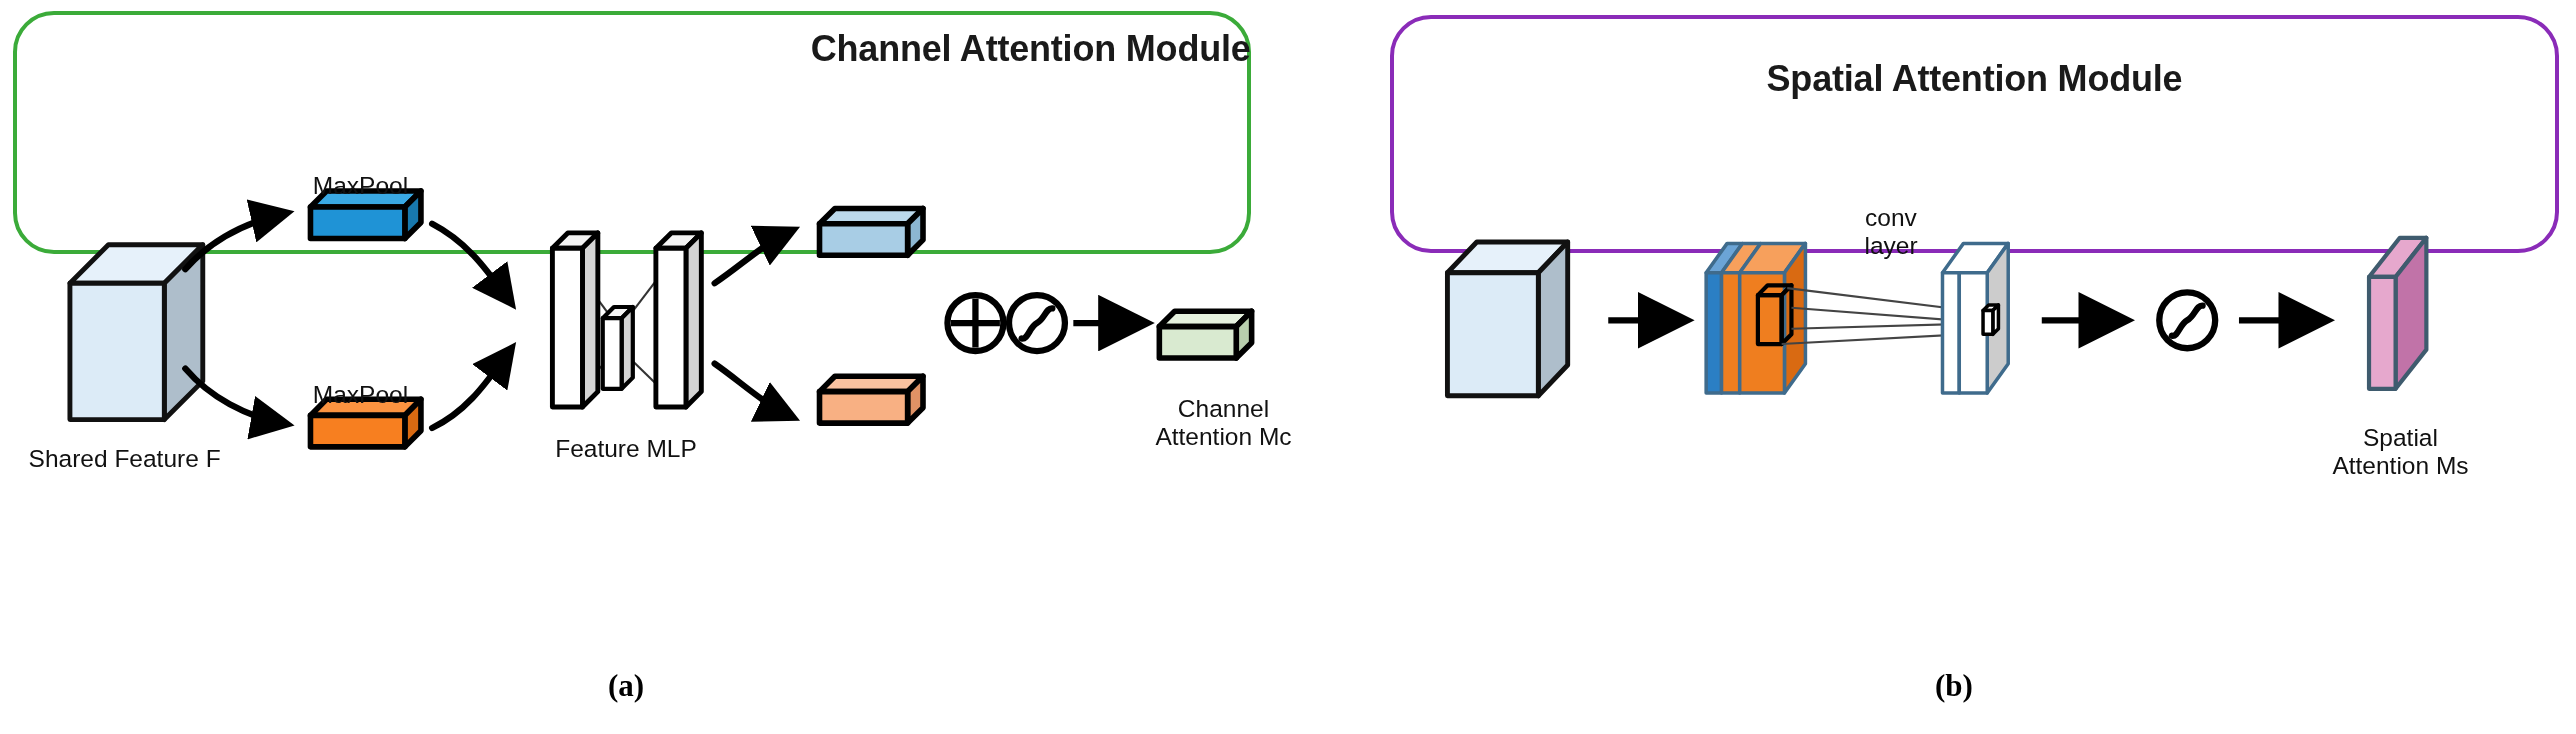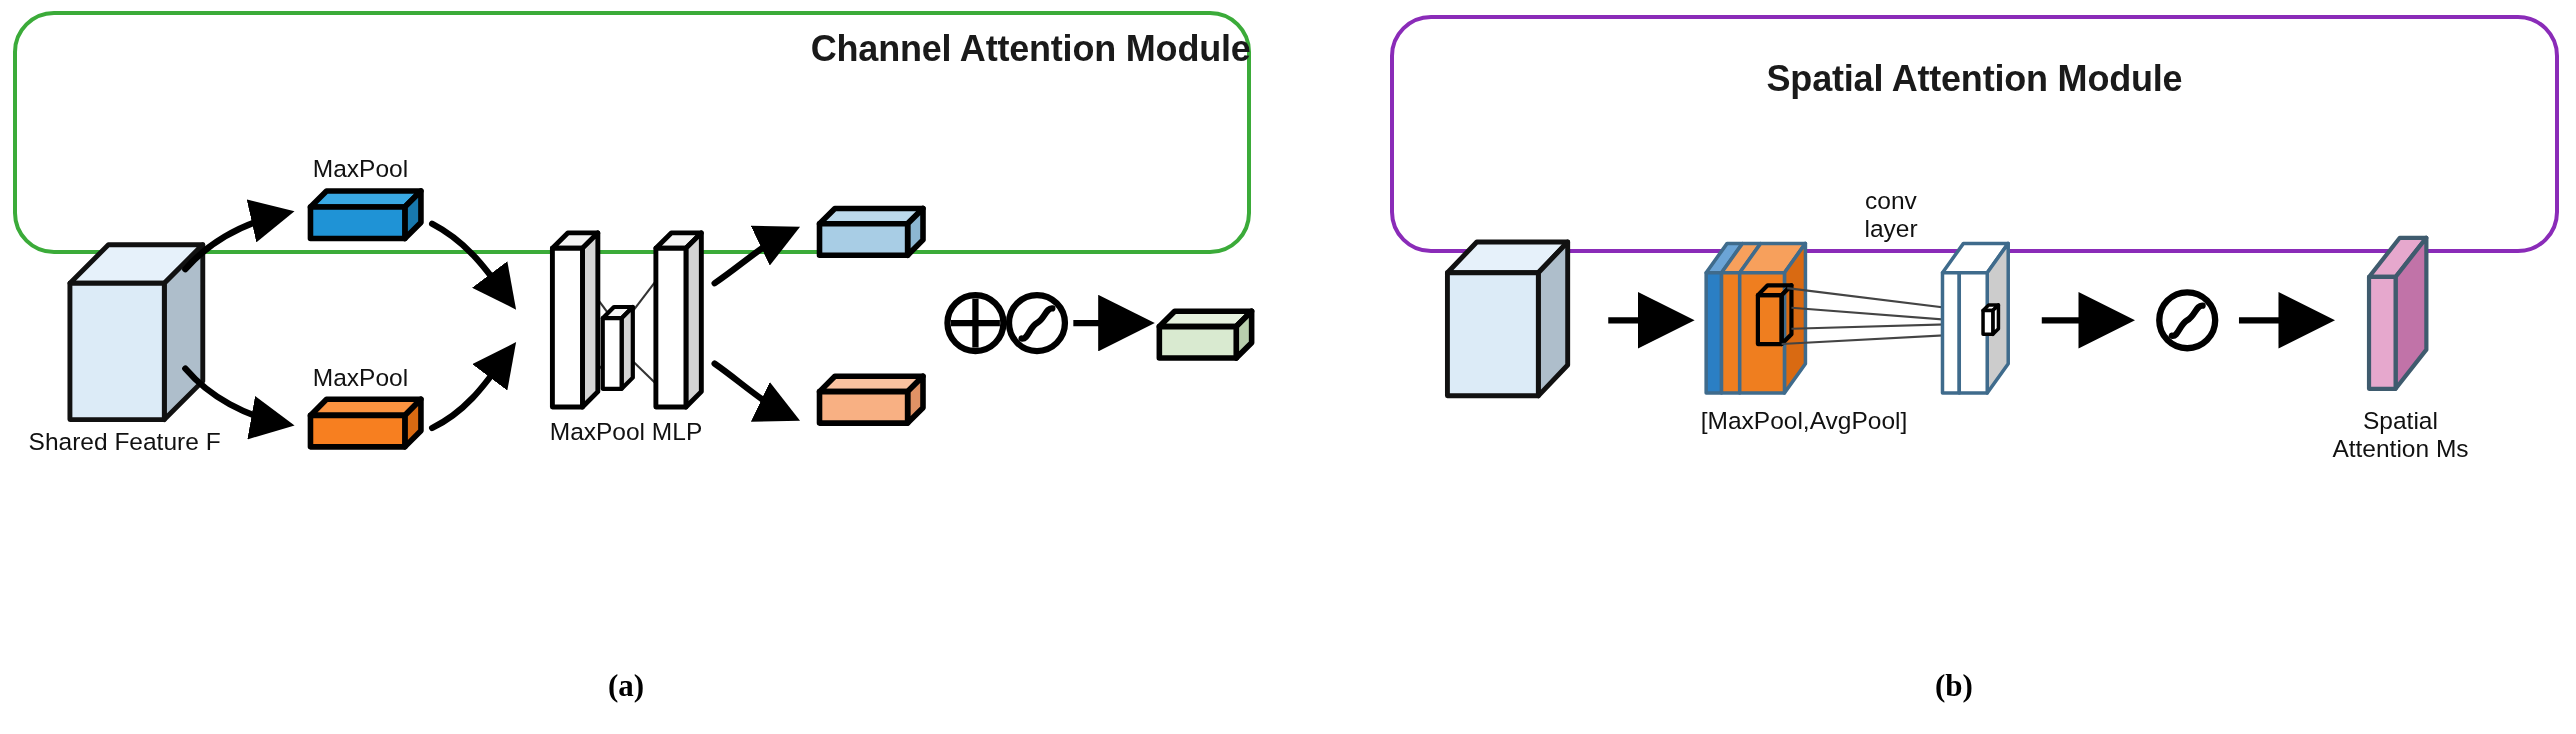--- a/index.html
+++ b/index.html
@@ -11,21 +11,21 @@
   #panel-a{left:12.6px;top:11.2px;width:1238px;height:243px;}
   #panel-b{left:1390px;top:15.4px;width:1169px;height:238px;}
 
   .panel-title{position:absolute;width:100%;text-align:center;font-weight:bold;color:#1a1a1a;
                font-family:"Liberation Sans",sans-serif;letter-spacing:-0.2px;}
 
   .caption{position:absolute;font-family:"Liberation Serif",serif;font-weight:bold;
            font-size:31px;color:#000;text-align:center;}
 
   .lbl{position:absolute;color:#111;font-family:"Liberation Sans",sans-serif;
-       text-align:center;line-height:1.16;white-space:pre-line;}
+       text-align:center;line-height:1.16;white-space:pre-line;margin-top:17px;}
 
   svg{position:absolute;left:0;top:0;overflow:visible;}
   .nohit{pointer-events:none;}
 </style>
 </head>
 <body>
 
 <div class="stage">
 
   <div class="panel" id="panel-a" style="border:4.2px solid #3bab39;">
@@ -121,22 +121,24 @@
       <rect x="1658" y="467" width="110" height="45" fill="#d9ead0" stroke="#000" stroke-width="8" stroke-linejoin="round"></rect>
     </g>
   </svg>
 
   <div class="lbl" style="left:12.6px;top:428px;width:224px;font-size:24.5px;">Shared Feature F</div>
 
   <div class="lbl" style="left:280px;top:155px;width:161px;font-size:24.5px;">MaxPool</div>
 
   <div class="lbl" style="left:280px;top:364px;width:161px;font-size:24.5px;">MaxPool</div>
 
-  <div class="lbl" style="left:521px;top:418px;width:210px;font-size:24.5px;">MaxPool MLP</div>
-
+  <div class="lbl" style="left:521px;top:418px;width:210px;font-size:24.5px;">Feature MLP</div>
+
+  <div class="lbl" style="left:1122px;top:378px;width:203px;font-size:24.5px;">Channel
+Attention Mc</div>
 
   <div class="caption" style="left:556px;top:668px;width:140px;">(a)</div>
 
   <div class="panel" id="panel-b" style="border:4.2px solid #8a2bb8;">
   </div>
 
   <div class="panel-title" style="left:1390px;top:31px;width:1169px;font-size:36px;margin-top:27px;">Spatial Attention Module</div>
 
   <svg class="nohit" width="2576" height="735" viewBox="0 0 3684 1051">
 
@@ -193,21 +195,20 @@
     <line x1="3202" y1="458" x2="3326" y2="458" stroke="#000" stroke-width="9" marker-end="url(#arrowThin)"></line>
 
     <g>
       <polygon points="3388,396 3432,340 3470,340 3426,396" fill="#e6a8cd" stroke="#3f5b6e" stroke-width="6" stroke-linejoin="round"></polygon>
       <polygon points="3426,396 3470,340 3470,500 3426,556" fill="#c173a8" stroke="#3f5b6e" stroke-width="6" stroke-linejoin="round"></polygon>
       <rect x="3388" y="396" width="38" height="160" fill="#e6a8cd" stroke="#3f5b6e" stroke-width="6" stroke-linejoin="round"></rect>
     </g>
   </svg>
 
 
-  <div class="lbl" style="left:1657px;top:407px;width:294px;font-size:24.5px;">[MaxPool,AvgPool]</div>
 
   <div class="lbl" style="left:2292px;top:407px;width:217px;font-size:24.5px;">Spatial
 Attention Ms</div>
 
   <div class="lbl" style="left:1814px;top:187px;width:154px;font-size:24.5px;">conv
 layer</div>
 
   <div class="caption" style="left:1884px;top:668px;width:140px;">(b)</div>
 
 </div>

